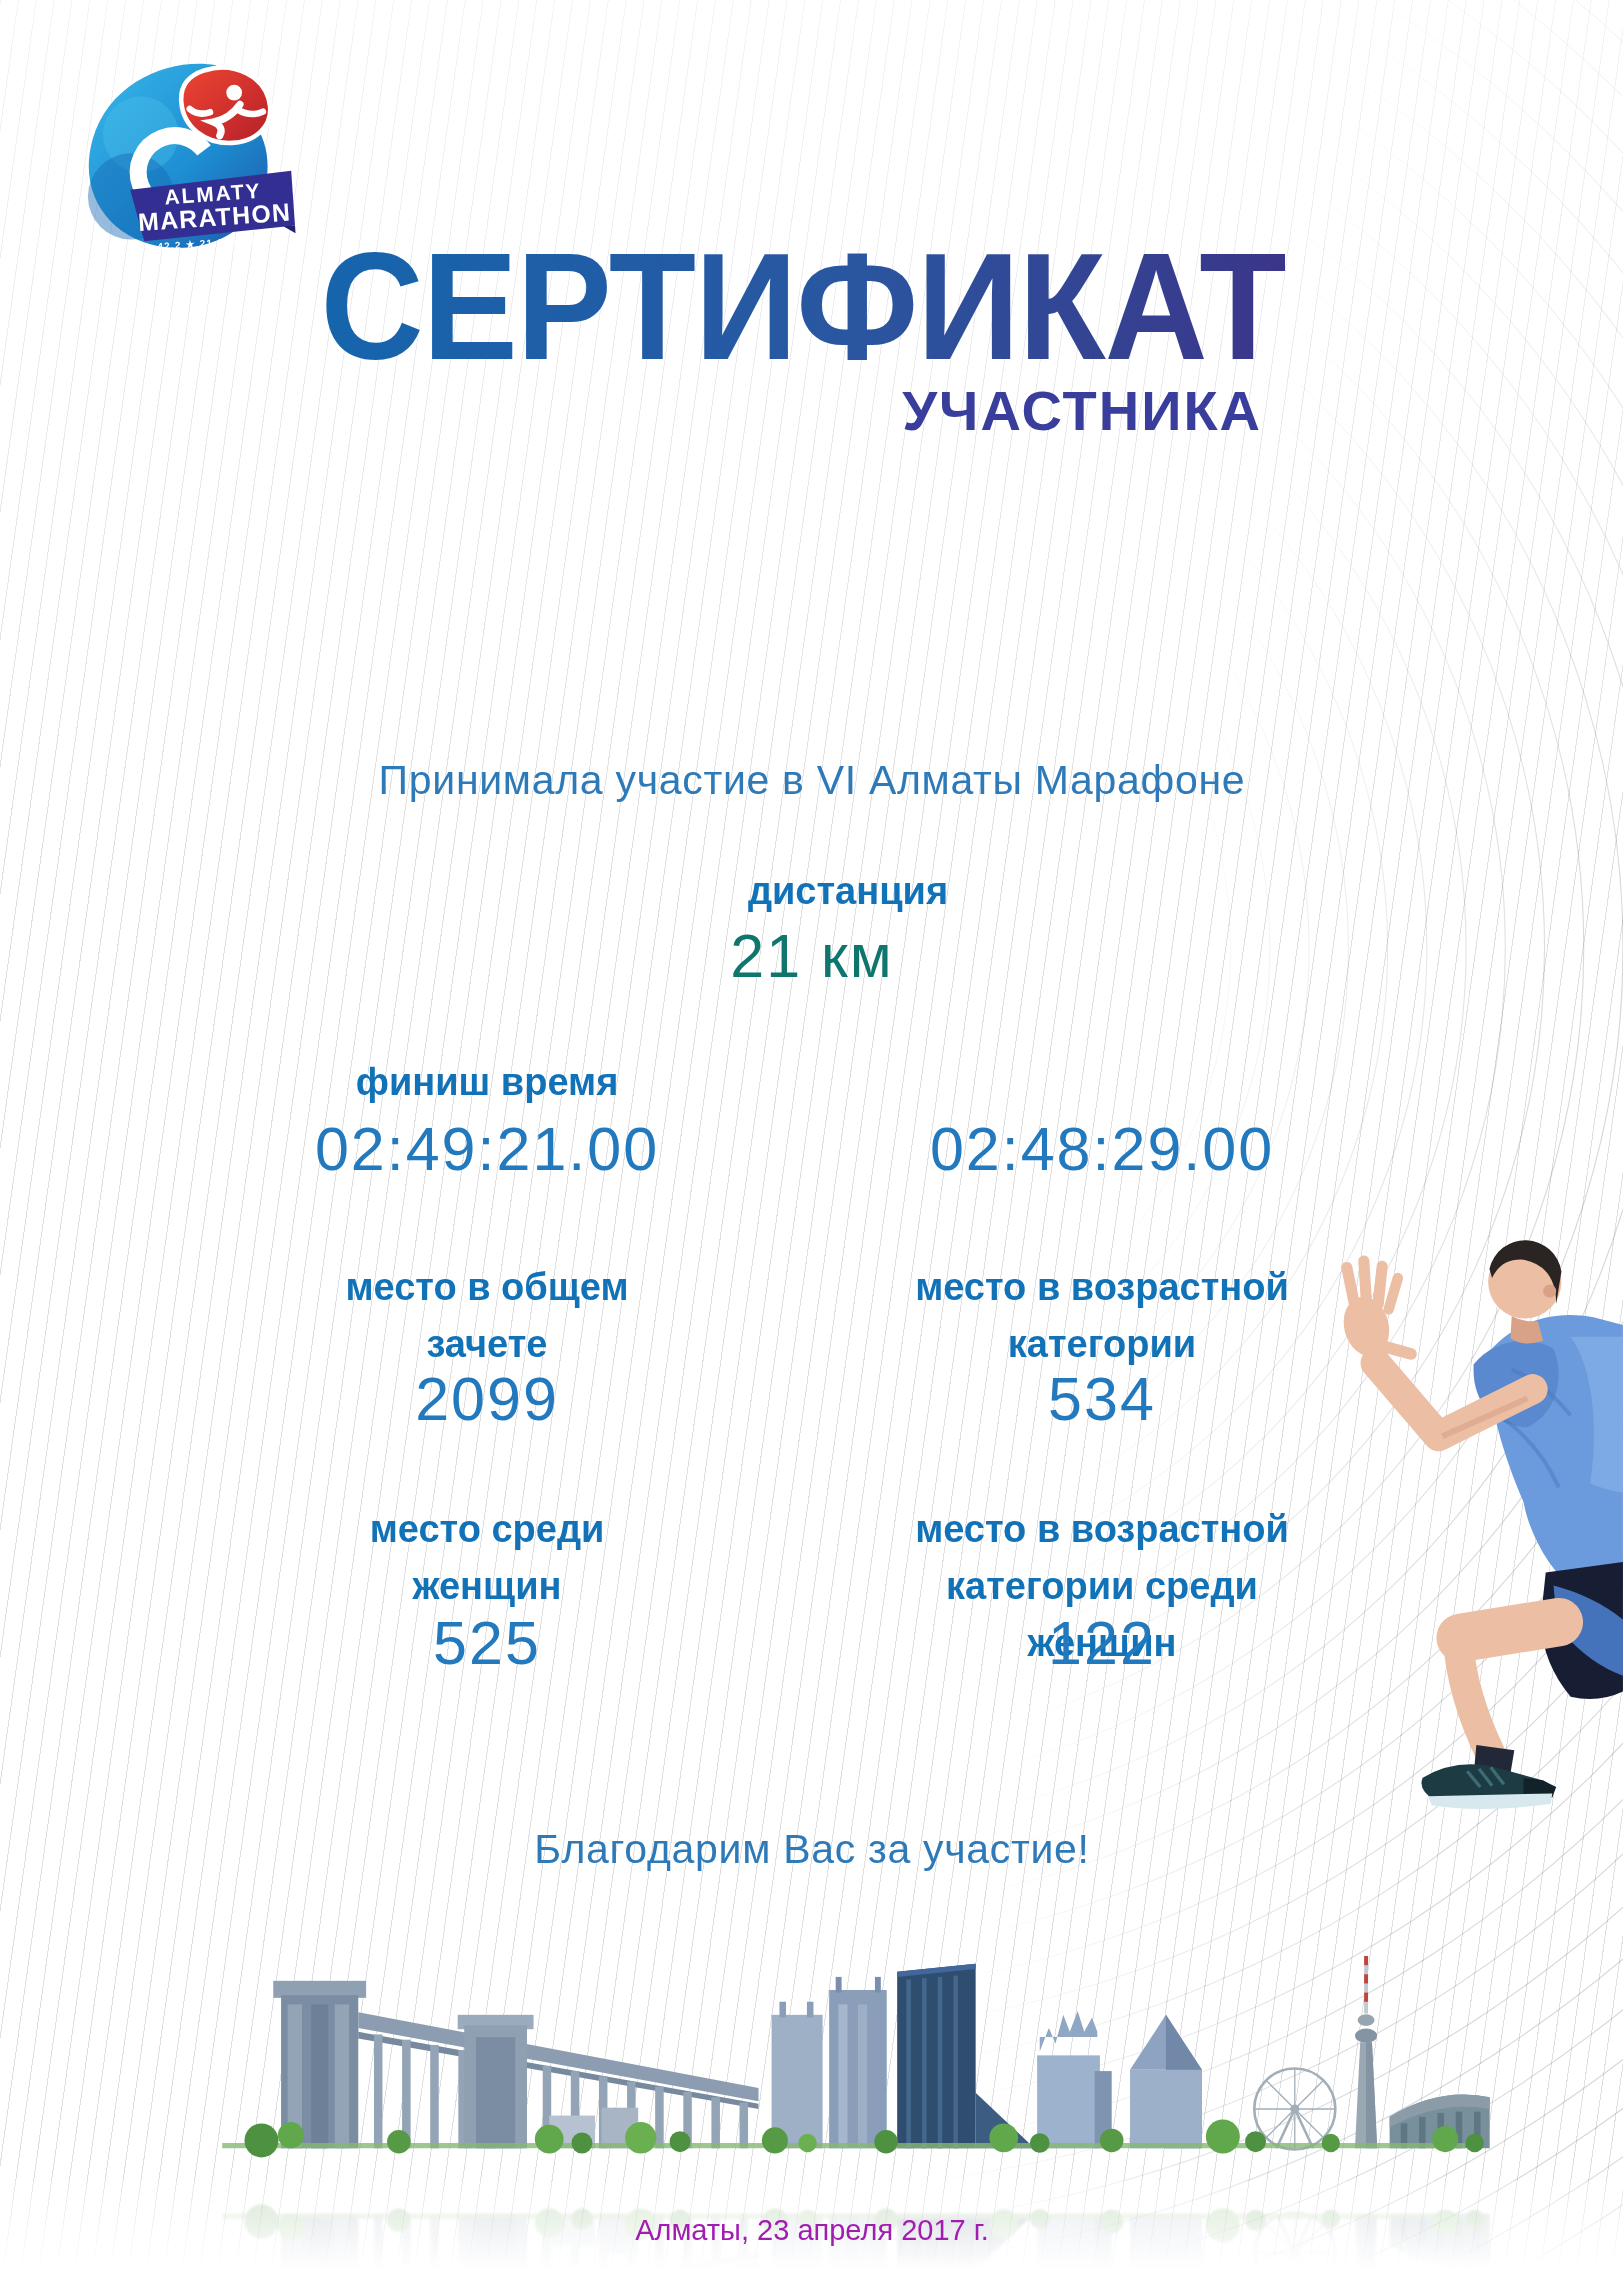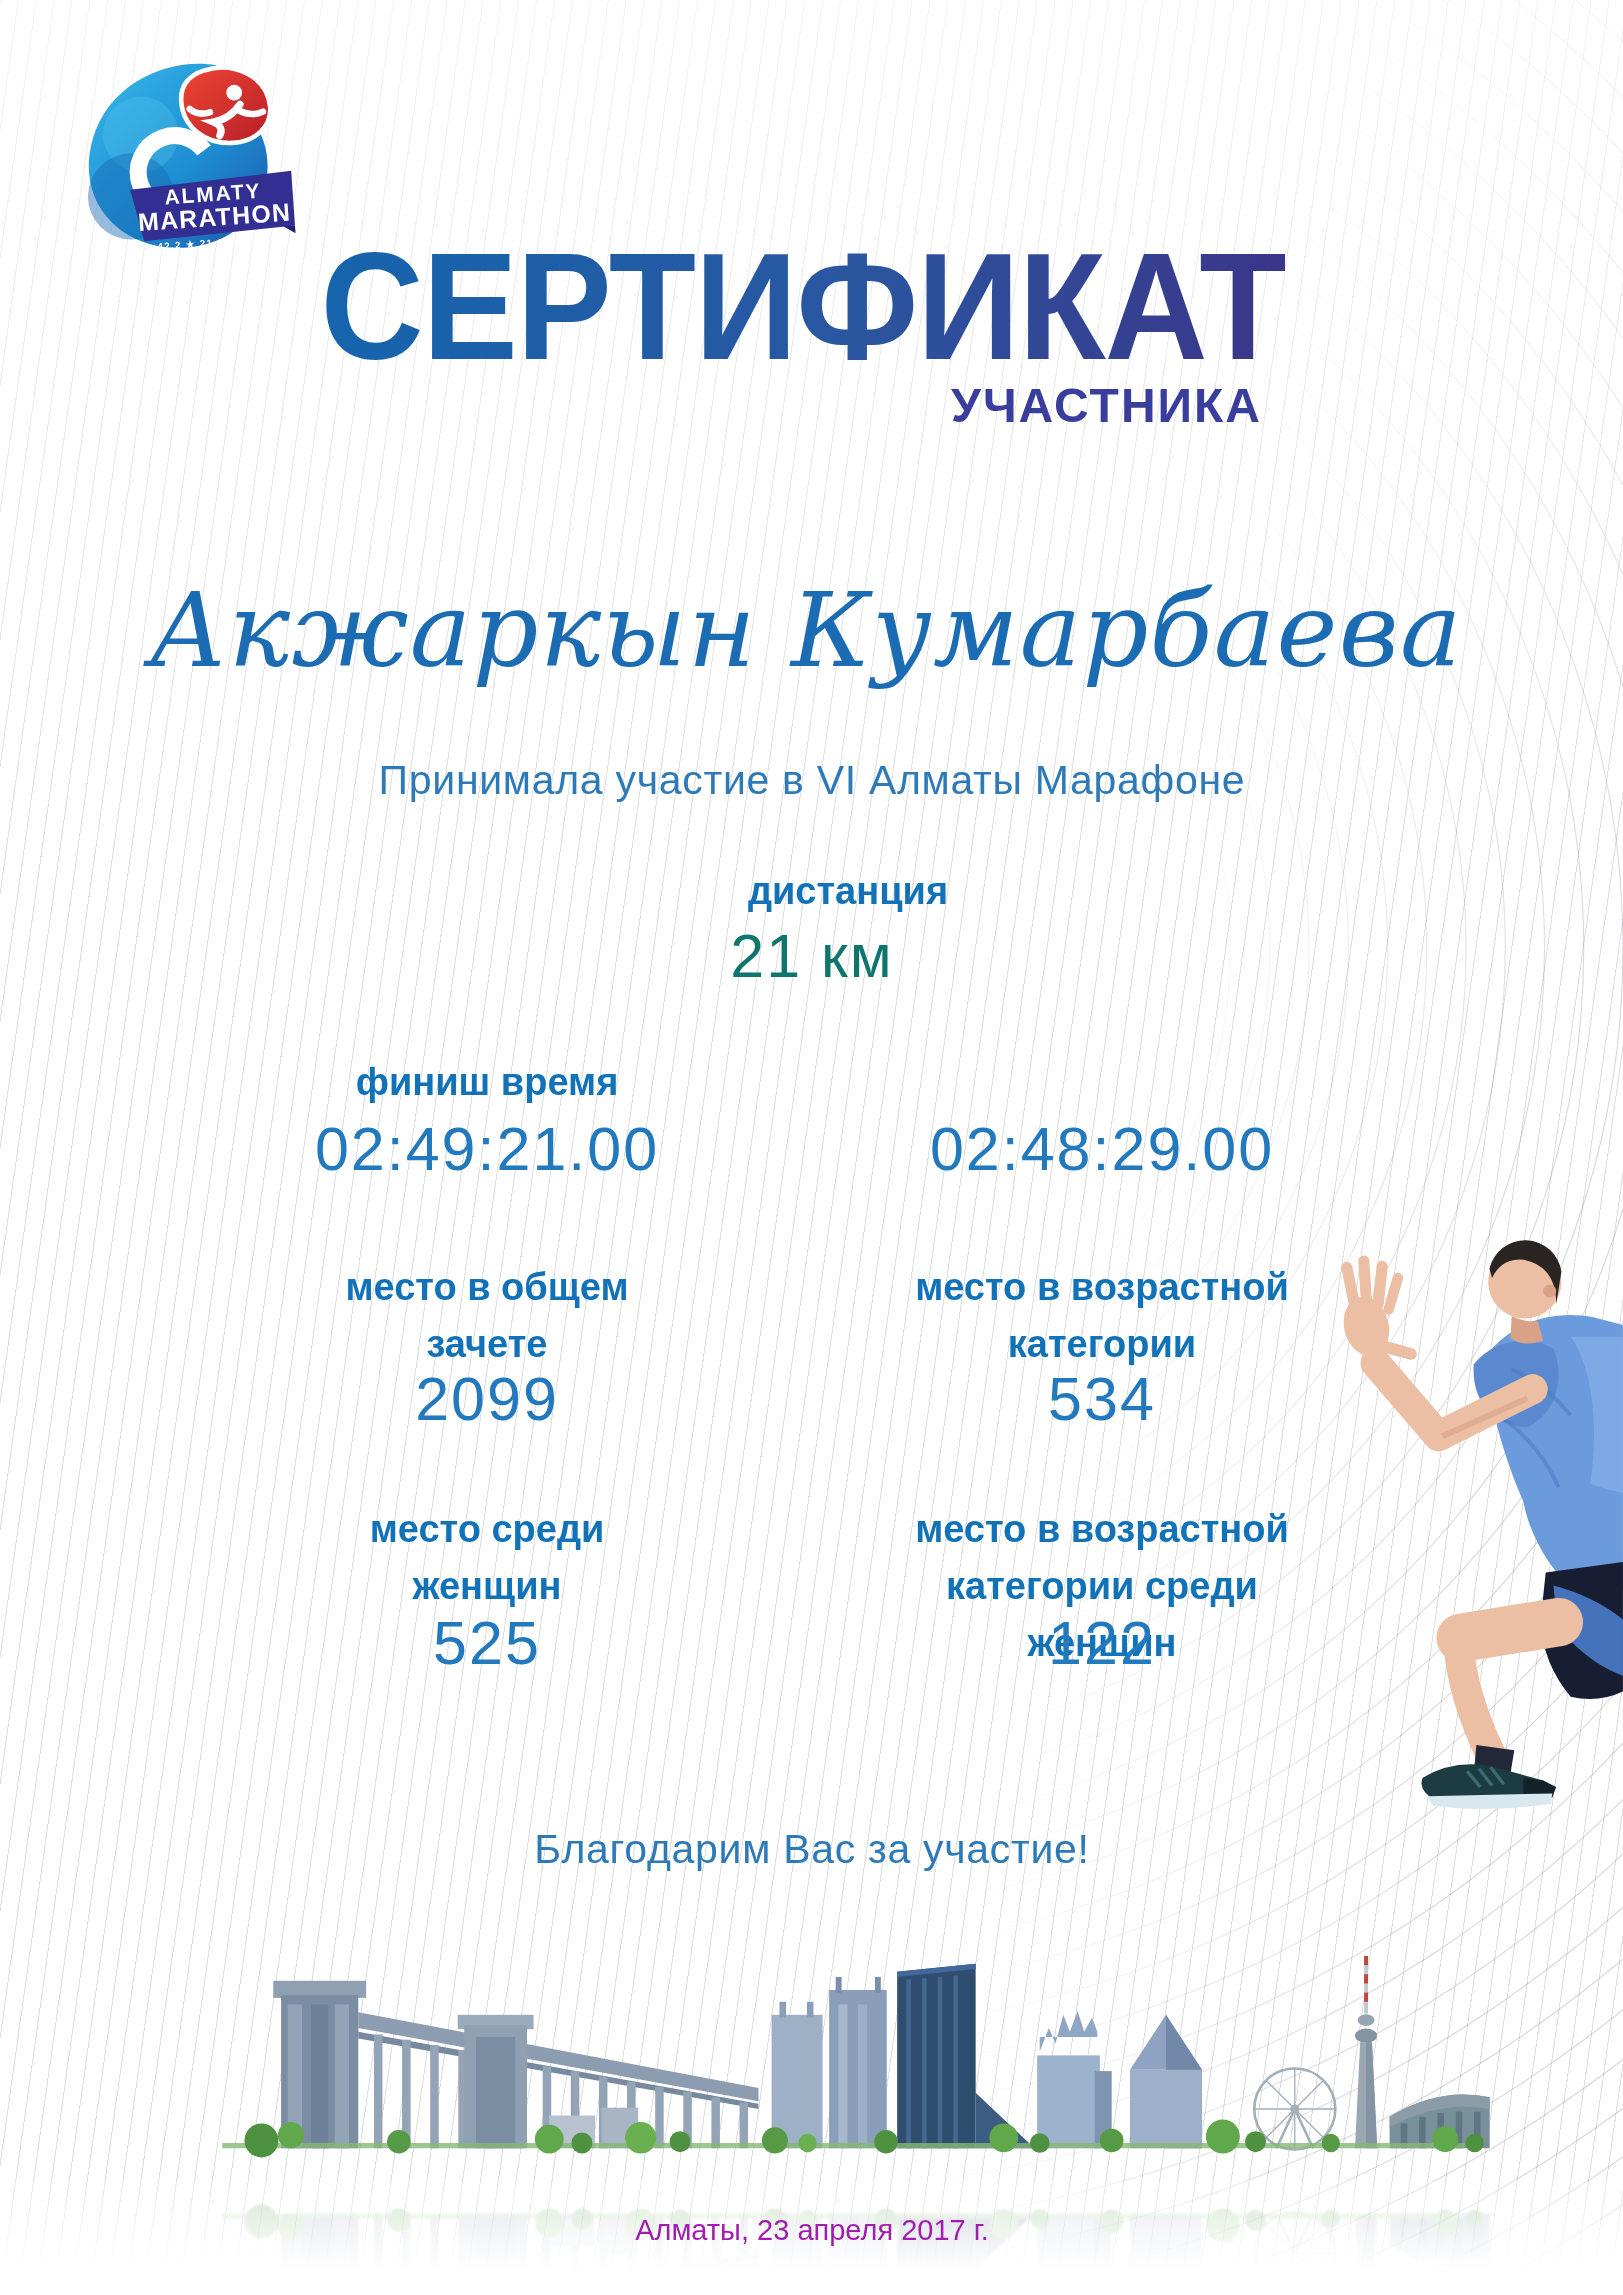--- a/index.html
+++ b/index.html
@@ -12,21 +12,21 @@
     background:linear-gradient(to bottom, rgba(255,255,255,.65), rgba(255,255,255,0) 38%);}
   .arcs{position:absolute;top:0;right:0;width:752px;height:2295px;
     -webkit-mask-image:linear-gradient(100deg, rgba(0,0,0,0) 0 38%, #000 78%);
     mask-image:linear-gradient(100deg, rgba(0,0,0,0) 0 38%, #000 78%);}
   
   .title{position:absolute;top:230px;left:803px;transform:translateX(-50%) scaleX(.94);
     font-size:152px;font-weight:700;letter-spacing:-1.3px;line-height:1;white-space:nowrap;
     background:linear-gradient(90deg,#1565ad 0%,#2a56a0 55%,#3b3589 100%);
     -webkit-background-clip:text;background-clip:text;color:transparent;}
   .subtitle{position:absolute;top:378px;left:1262px;transform:translateX(-100%);
-    font-size:48px;font-weight:700;letter-spacing:2px;color:#393d9b;white-space:nowrap;}
+    font-size:56px;font-weight:700;letter-spacing:2px;color:#393d9b;white-space:nowrap;}
   .name{position:absolute;top:570px;left:806px;transform:translateX(-50%);
     font-family:"DejaVu Serif","Liberation Serif",serif;font-style:italic;font-weight:500;
     font-size:103px;color:#1c6cb4;white-space:nowrap;letter-spacing:1.3px;}
   .participation{position:absolute;top:757px;left:812px;transform:translateX(-50%);
     font-size:41px;font-weight:400;color:#2e7ab8;white-space:nowrap;letter-spacing:0.7px;}
   .dist-label{position:absolute;top:870px;left:812px;transform:translateX(-50%);
     font-size:38px;font-weight:700;color:#1272b8;margin-left:36px;}
   .dist-value{position:absolute;top:921px;left:812px;transform:translateX(-50%);
     font-size:61px;font-weight:400;color:#0f766e;letter-spacing:2px;}
   .res-label{position:absolute;font-size:38px;font-weight:700;color:#1272b8;
@@ -127,21 +127,20 @@
       <polygon points="344,268 344,280 326,268" fill="#241f6e"></polygon>
       <text x="222" y="222" text-anchor="middle" font-family="Liberation Sans, sans-serif" font-weight="700" font-size="32" fill="#ffffff" letter-spacing="3">ALMATY</text>
       <text x="222" y="260" text-anchor="middle" font-family="Liberation Sans, sans-serif" font-weight="700" font-size="38" fill="#ffffff" letter-spacing="2">MARATHON</text>
       <text x="226" y="291" text-anchor="middle" font-family="Liberation Sans, sans-serif" font-weight="700" font-size="15" fill="#ffffff" letter-spacing="2">42.2 ★ 21.1 ★ 10 ★ 3</text>
     </g>
   </svg>
 
   <div class="title">СЕРТИФИКАТ</div>
   <div class="subtitle">УЧАСТНИКА</div>
 
-  <div class="name">Акжаркын Кумарбаева</div>
   <div class="participation">Принимала участие в VI Алматы Марафоне</div>
 
   <div class="dist-label">дистанция</div>
   <div class="dist-value">21 км</div>
 
   <div class="res-label col-l r1l">финиш время</div>
   <div class="res-value col-l r1v">02:49:21.00</div>
   <div class="res-value col-r r1v">02:48:29.00</div>
 
   <div class="res-label col-r r2l">место в возрастной категории</div>

